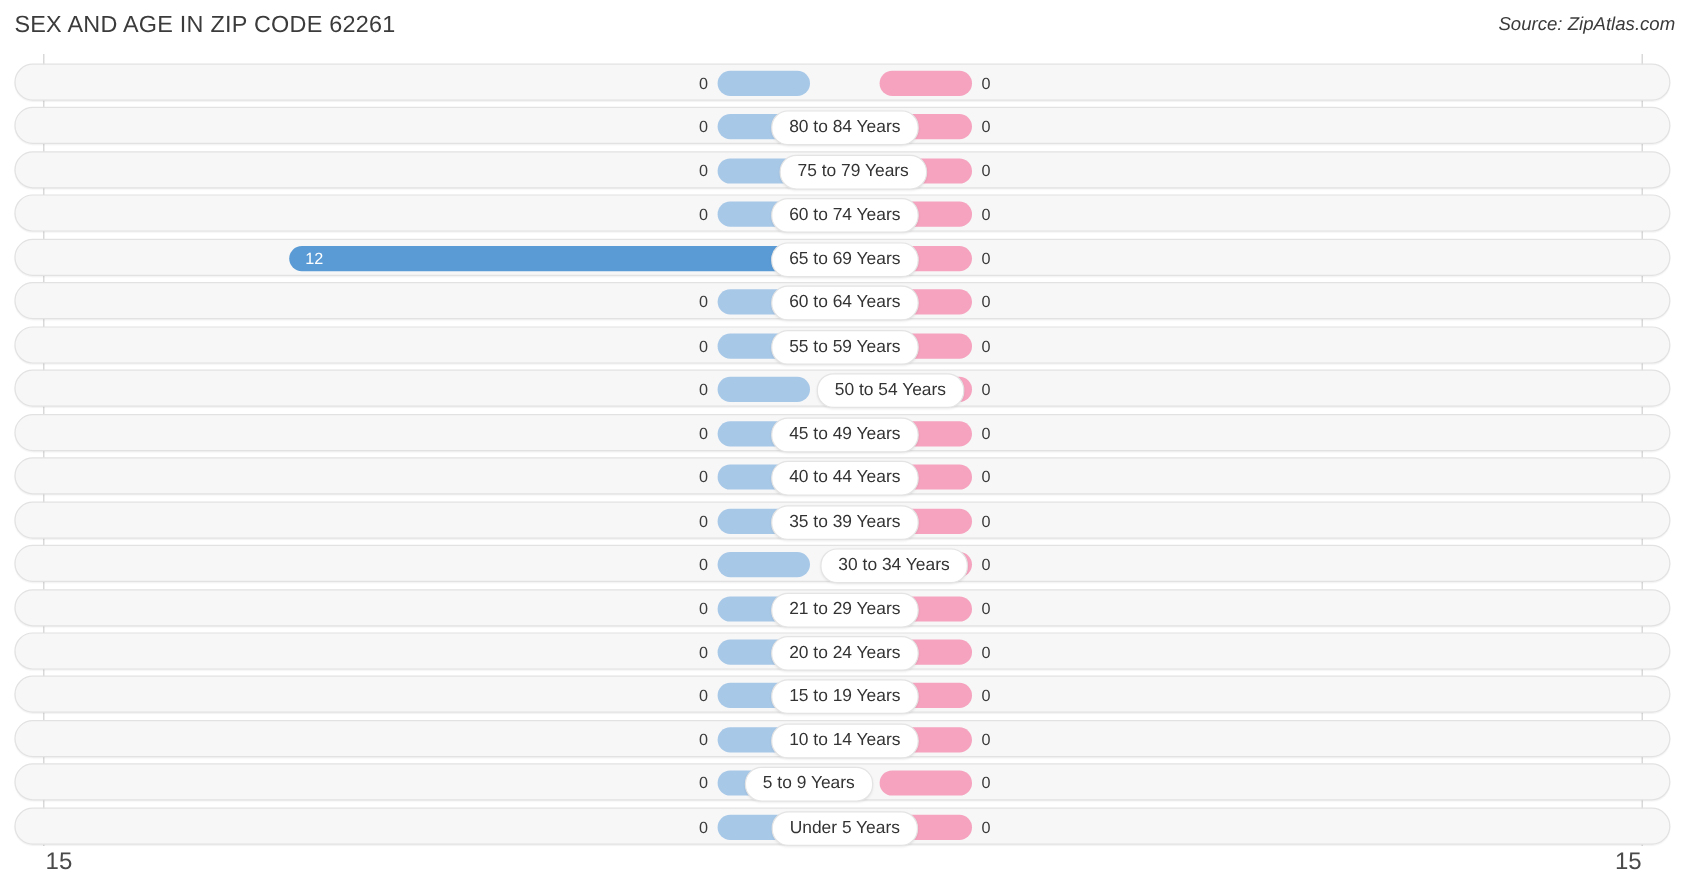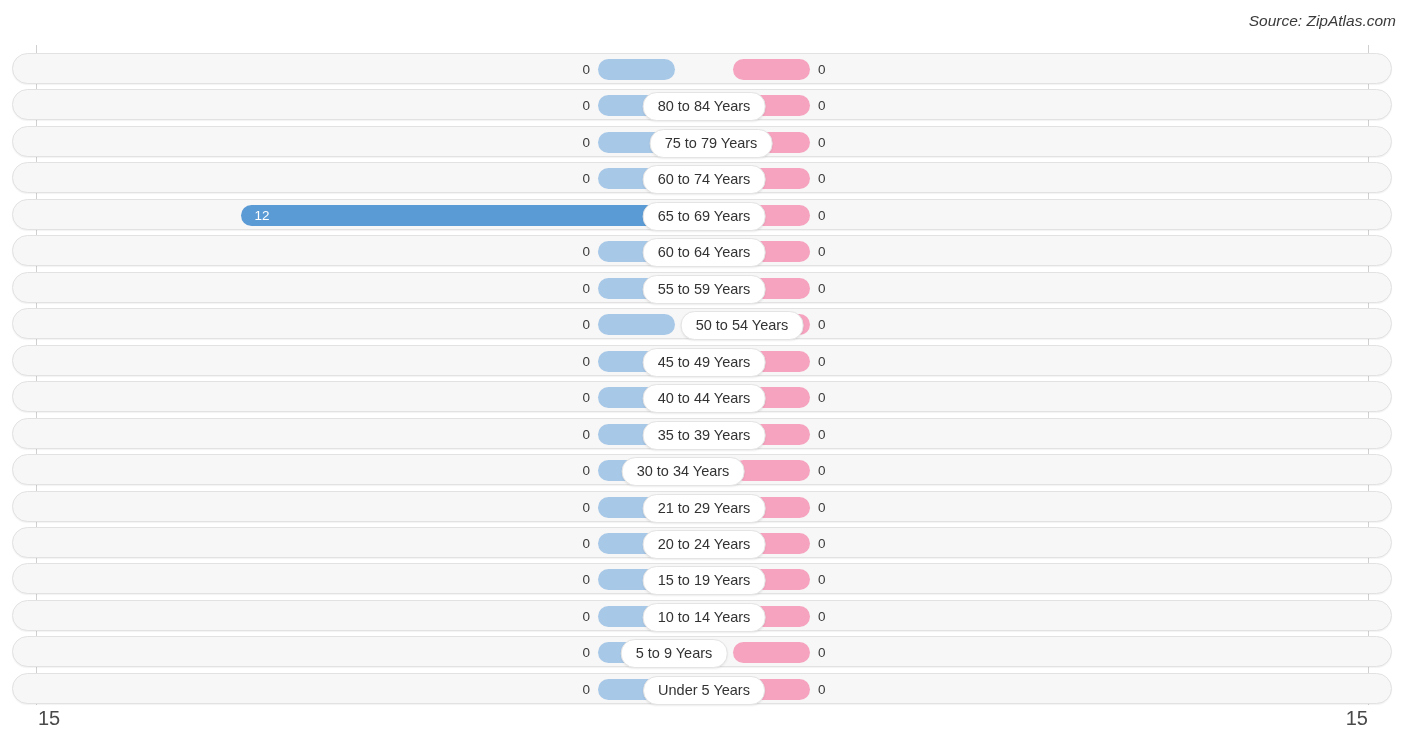--- a/index.html
+++ b/index.html
@@ -173,20 +173,21 @@
   }
   .legend-label {
     font-size: 14.5px;
     color: #333333;
   }
 </style>
 </head>
 <body>
 
 <div class="header">
+  <div class="chart-title">SEX AND AGE IN ZIP CODE 62261</div>
   <div class="chart-source">Source: ZipAtlas.com</div>
 </div>
 
 <div class="plot">
   <div class="axis-line left"></div>
   <div class="axis-line right"></div>
   <div class="rows" id="rows">
       <div class="row" style="top: 8px;">
         <div class="bar-male" style="left: 585px; width: 77px;"></div>
         <div class="bar-female" style="left: 720px; width: 77px;"></div>
@@ -261,21 +262,21 @@
         <div class="bar-female" style="left: 720px; width: 77px;"></div>
         <div class="val val-male" style="left: 531px; width: 46px;">0</div>
         <div class="val val-female" style="left: 805px;">0</div>
         <div class="cat-pill" style="left: 691px;">35 to 39 Years</div>
       </div>
       <div class="row" style="top: 409.06px;">
         <div class="bar-male" style="left: 585px; width: 77px;"></div>
         <div class="bar-female" style="left: 720px; width: 77px;"></div>
         <div class="val val-male" style="left: 531px; width: 46px;">0</div>
         <div class="val val-female" style="left: 805px;">0</div>
-        <div class="cat-pill" style="left: 670px;">30 to 34 Years</div>
+        <div class="cat-pill" style="left: 732px;">30 to 34 Years</div>
       </div>
       <div class="row" style="top: 445.52px;">
         <div class="bar-male" style="left: 585px; width: 77px;"></div>
         <div class="bar-female" style="left: 720px; width: 77px;"></div>
         <div class="val val-male" style="left: 531px; width: 46px;">0</div>
         <div class="val val-female" style="left: 805px;">0</div>
         <div class="cat-pill" style="left: 691px;">21 to 29 Years</div>
       </div>
       <div class="row" style="top: 481.98px;">
         <div class="bar-male" style="left: 585px; width: 77px;"></div>

